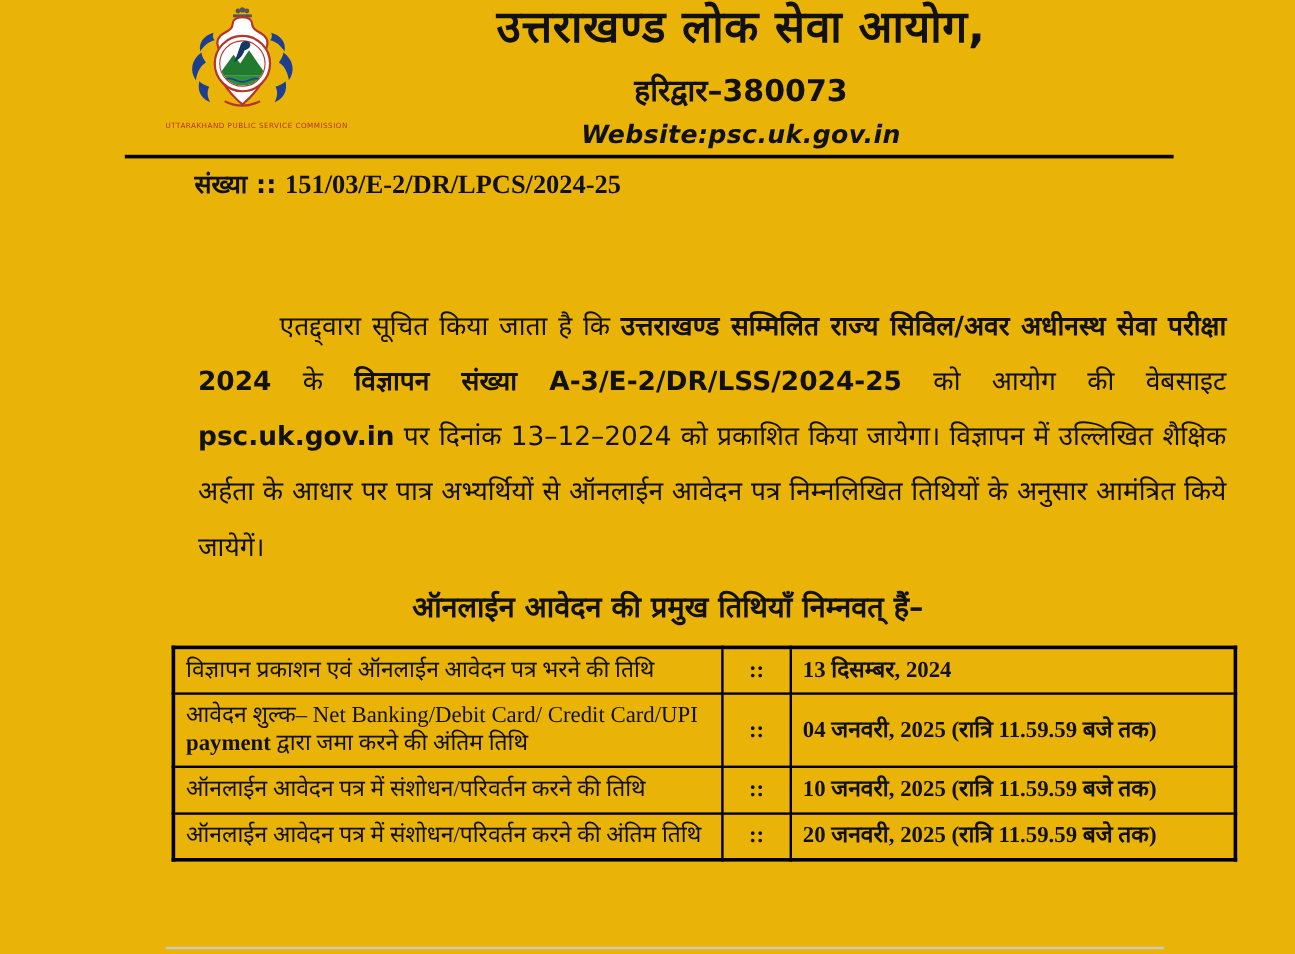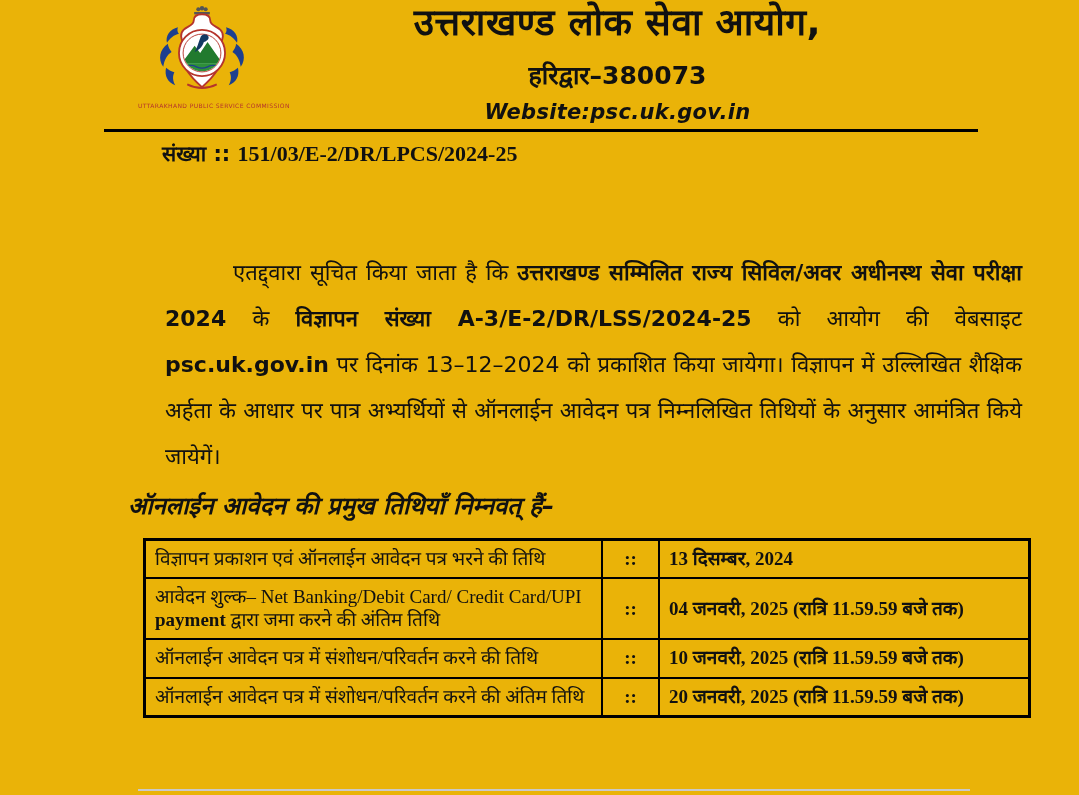--- a/index.html
+++ b/index.html
@@ -17,21 +17,21 @@
   .org-name{font-size:37px;font-weight:700;letter-spacing:.5px;line-height:1.15;}
   .city-pin{font-size:25px;font-weight:700;margin-top:12px;}
   .website{font-size:21px;font-weight:700;font-style:italic;margin-top:9px;letter-spacing:.3px;}
   .rule{position:absolute;left:104px;top:129px;width:874px;height:3px;background:#000;}
   .ref-line{position:absolute;left:128px;top:139px;width:831px;display:flex;justify-content:space-between;font-size:21px;font-weight:700;margin-left:34px;}
   .ref-line .serif{font-family:"Liberation Serif",serif;font-size:22px;}
   
   .notice-title-wrap{position:absolute;left:128px;top:196px;width:857px;text-align:center;}
   .notice-title{display:inline-block;font-size:27px;font-weight:700;border-bottom:2px solid #111;padding:0 2px 3px 2px;}
   .para{position:absolute;left:128px;top:250px;width:857px;font-size:22px;line-height:46px;text-align:justify;text-indent:68px;margin-left:37px;}
-  .dates-heading{position:absolute;left:128px;top:488px;width:857px;font-size:24px;font-weight:700;font-style:italic;}
+  .dates-heading{position:absolute;left:128px;top:488px;width:857px;text-align:center;font-size:24px;font-weight:700;}
   
   table.dates{position:absolute;left:143px;top:538px;width:824px;border-collapse:collapse;table-layout:fixed;}
   table.dates{border:3px solid #000;}
   table.dates td{border:2px solid #000;font-size:19px;line-height:1.18;padding:7px 9px;vertical-align:middle;font-family:Liberation Serif, serif;}
   td.c-label{width:437px;border-right:4px double #000;}
   td.c-sep{width:37px;text-align:center;font-weight:700;border-left:4px double #000;border-right:3px solid #000;padding:7px 2px;}
   td.c-value{width:350px;font-weight:700;padding-left:13px;}
   .bottom-artifact{position:absolute;left:138px;top:789px;width:832px;height:2px;background:#c9c9c9;}
 </style>
 </head>

